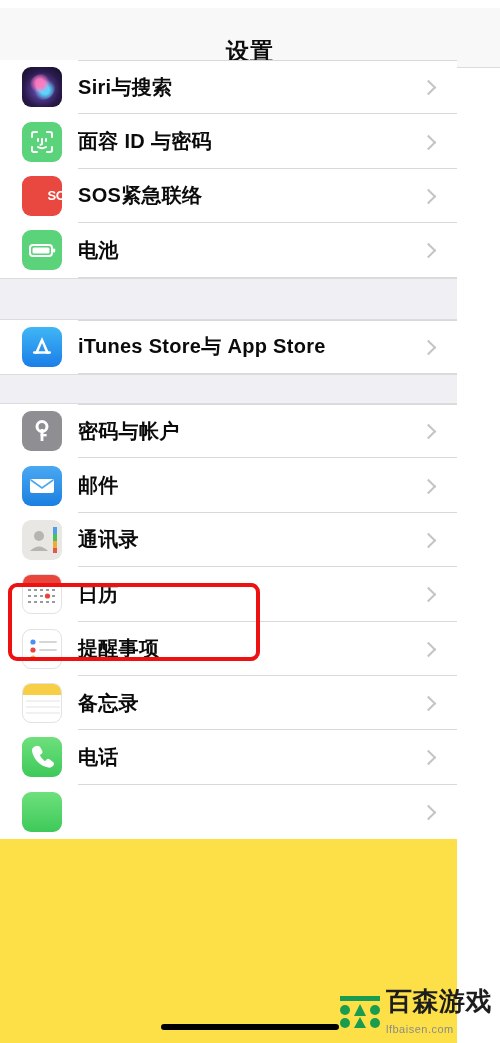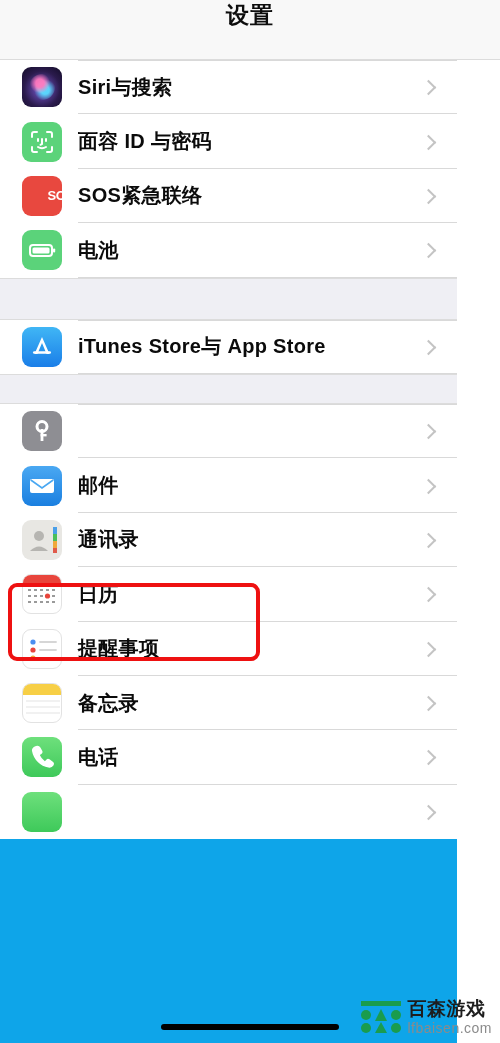--- a/index.html
+++ b/index.html
@@ -7,34 +7,34 @@
   body {
     font-family:"Liberation Sans","DejaVu Sans",sans-serif;
     background:#ffffff;
     -webkit-font-smoothing:antialiased;
     overflow:hidden;
     position:relative;
   }
 
   
   #nav-bar{
-    position:absolute; top:0; left:0; width:500px; height:60px;
+    position:absolute; top:8px; left:0; width:500px; height:60px;
     background:#f8f8f8;
     border-bottom:1px solid #dcdcdc;
-    display:flex; align-items:flex-start; justify-content:center;
+    display:flex; align-items:flex-end; justify-content:center;
   }
   #nav-title{
     font-size:23px; font-weight:bold; color:#0d0d0d;
     letter-spacing:1px;
   }
 
   
   #settings-scroll{
     position:absolute; top:60px; left:0; width:457px; height:983px;
-    background:#0ea5e9;
+    background:#fde047;
     overflow:hidden;
   }
 
   .group{ background:#ffffff; width:100%; position:relative; }
   .group-gap{ height:42px; background:#efeff4; width:100%;
               border-top:1px solid #dcdcdc; border-bottom:1px solid #dcdcdc;}
   .group-gap.short{ height:30px; }
 
   .row{
     position:relative; height:54.4px; width:100%;
@@ -103,22 +103,22 @@
     pointer-events:none; z-index:30;
   }
 
   
   #watermark{
     position:absolute; right:8px; bottom:8px;
     display:flex; align-items:center; z-index:40;
   }
   #wm-marks{ width:42px; height:34px; margin-right:5px; }
   #wm-text{ line-height:1; }
-  #wm-cn{ font-size:19px; font-weight:bold; color:#1d1d1d; letter-spacing:.5px;}
-  #wm-url{ font-size:14px; color:#8b8b8b; margin-top:3px; letter-spacing:.5px;}
+  #wm-cn{ font-size:26px; font-weight:bold; color:#1d1d1d; letter-spacing:.5px;}
+  #wm-url{ font-size:11px; color:#8b8b8b; margin-top:10px; letter-spacing:.5px;}
 
   #home-indicator{
     position:absolute; left:50%; transform:translateX(-50%);
     bottom:13px; width:178px; height:6px; border-radius:3px;
     background:#000; z-index:35;
   }
 </style>
 </head>
 <body>
 
@@ -204,20 +204,21 @@
   <div class="group">
 
     <div class="row first">
       <div class="icon ic-passwords">
         <svg width="40" height="40" viewBox="0 0 40 40">
           <circle cx="20" cy="15.5" r="5" fill="none" stroke="#fff" stroke-width="3"></circle>
           <rect x="18.6" y="18" width="2.8" height="12" fill="#fff"></rect>
           <rect x="18.6" y="23" width="6" height="2.4" fill="#fff"></rect>
         </svg>
       </div>
+      <div class="label">密码与帐户</div>
       <div class="chev"></div>
       <div class="sep"></div>
     </div>
 
     <div class="row">
       <div class="icon ic-mail">
         <svg width="40" height="40" viewBox="0 0 40 40">
           <rect x="8" y="13" width="24" height="14" rx="2" fill="#fff"></rect>
           <path d="M8.8 14 L20 22 L31.2 14" fill="none" stroke="#4aa8f2" stroke-width="1.6"></path>
         </svg>

